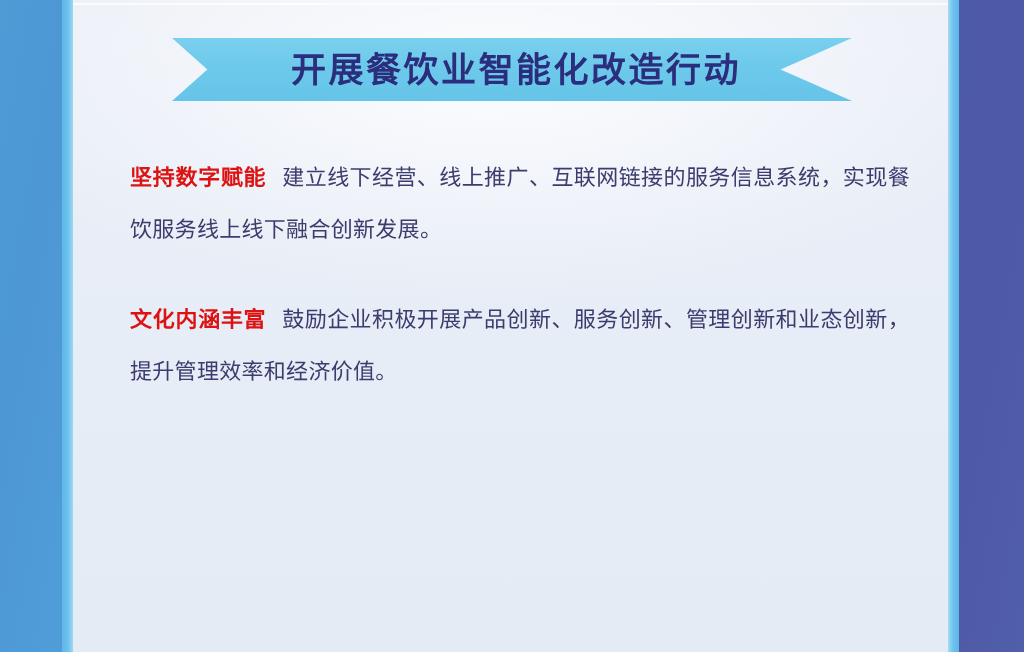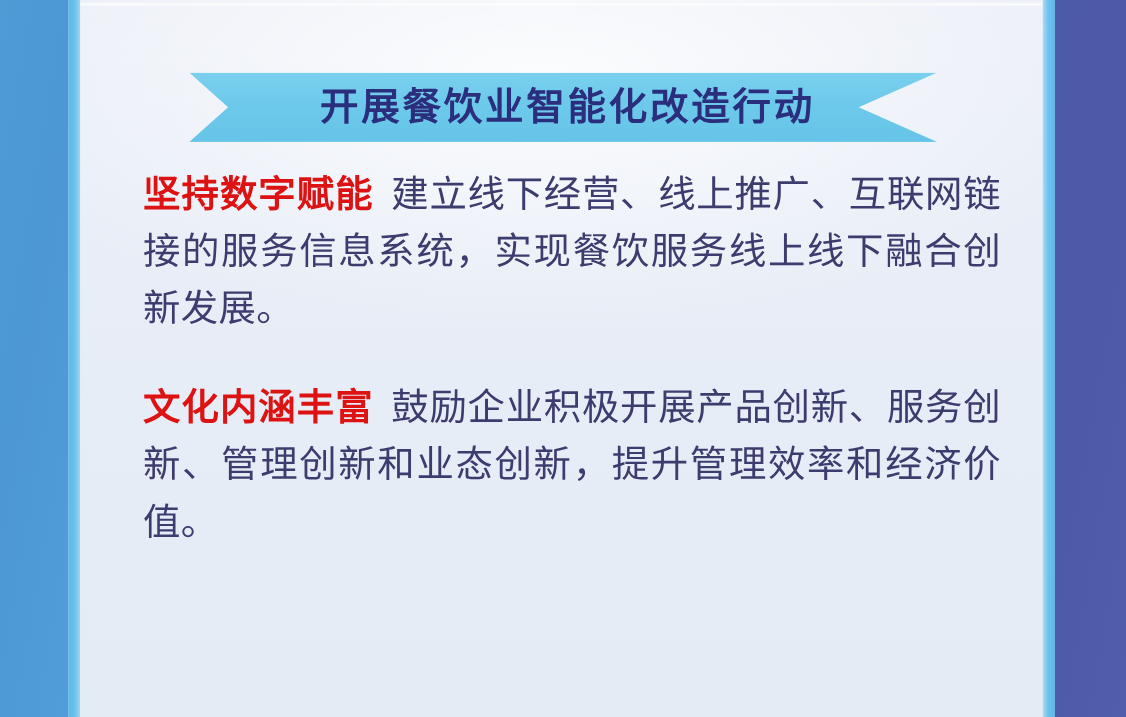--- a/index.html
+++ b/index.html
@@ -72,21 +72,21 @@
     width: 120%;
     height: 58%;
     background: radial-gradient(ellipse at 48% 40%, rgba(255,255,255,0.85) 0%, rgba(255,255,255,0.25) 48%, rgba(255,255,255,0) 72%);
     pointer-events: none;
   }
 
   
   .ribbon {
     position: absolute;
     left: 99px;          
-    top: 66px;
+    top: 38px;
     width: 680px;
     height: 63px;
     background: linear-gradient(180deg, #7ad0ee 0%, #6ecaeb 40%, #65c4e8 100%);
     -webkit-clip-path: polygon(0 0, 100% 0, 100% 100%, 0 100%, 5.2% 50%);
     clip-path: polygon(0 0, 100% 0, 89.5% 50%, 100% 100%, 0 100%, 5.2% 50%);
     display: flex;
     align-items: center;
     justify-content: center;
   }
   .ribbon-title {
@@ -101,27 +101,26 @@
 
   
   .body-wrap {
     position: absolute;
     left: 57px;           
     top: 152px;
     width: 780px;
   }
   .para {
     color: #3d3c6e;
-    font-size: 34px;
+    font-size: 22px;
     line-height: 52px;
     letter-spacing: 0.3px;
     text-align: justify;
     text-justify: inter-character;
     margin: 0 0 38px 0;
-    font-family: Liberation Serif, serif;
   }
   .para:last-child { margin-bottom: 0; }
 
   .lead {
     color: #dd1212;
     font-weight: 700;
     letter-spacing: 0.6px;
     margin-right: 16px;
   }
 </style>

